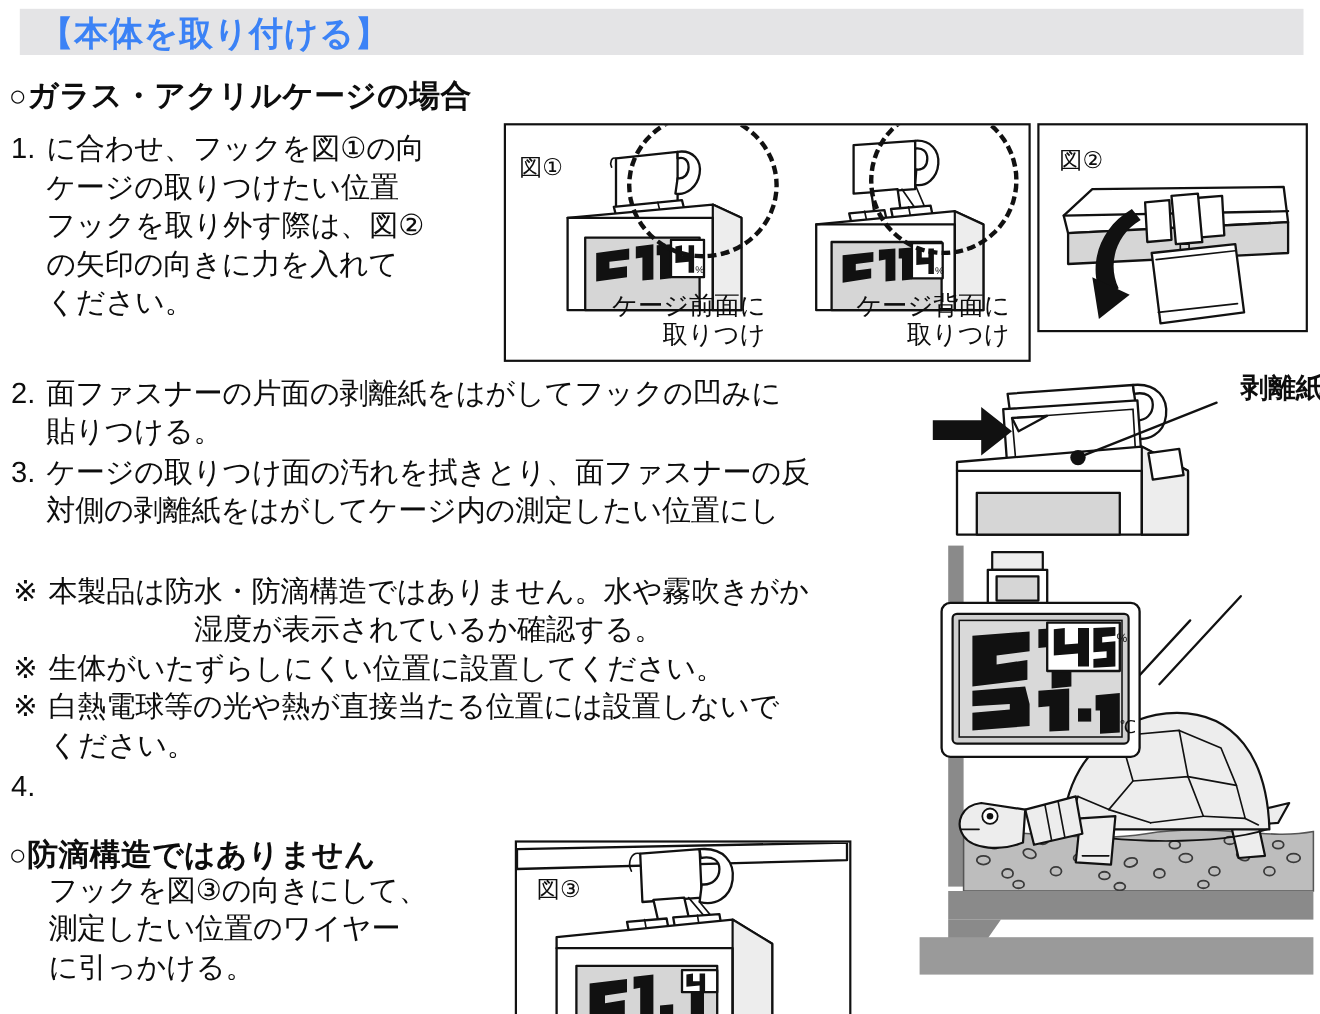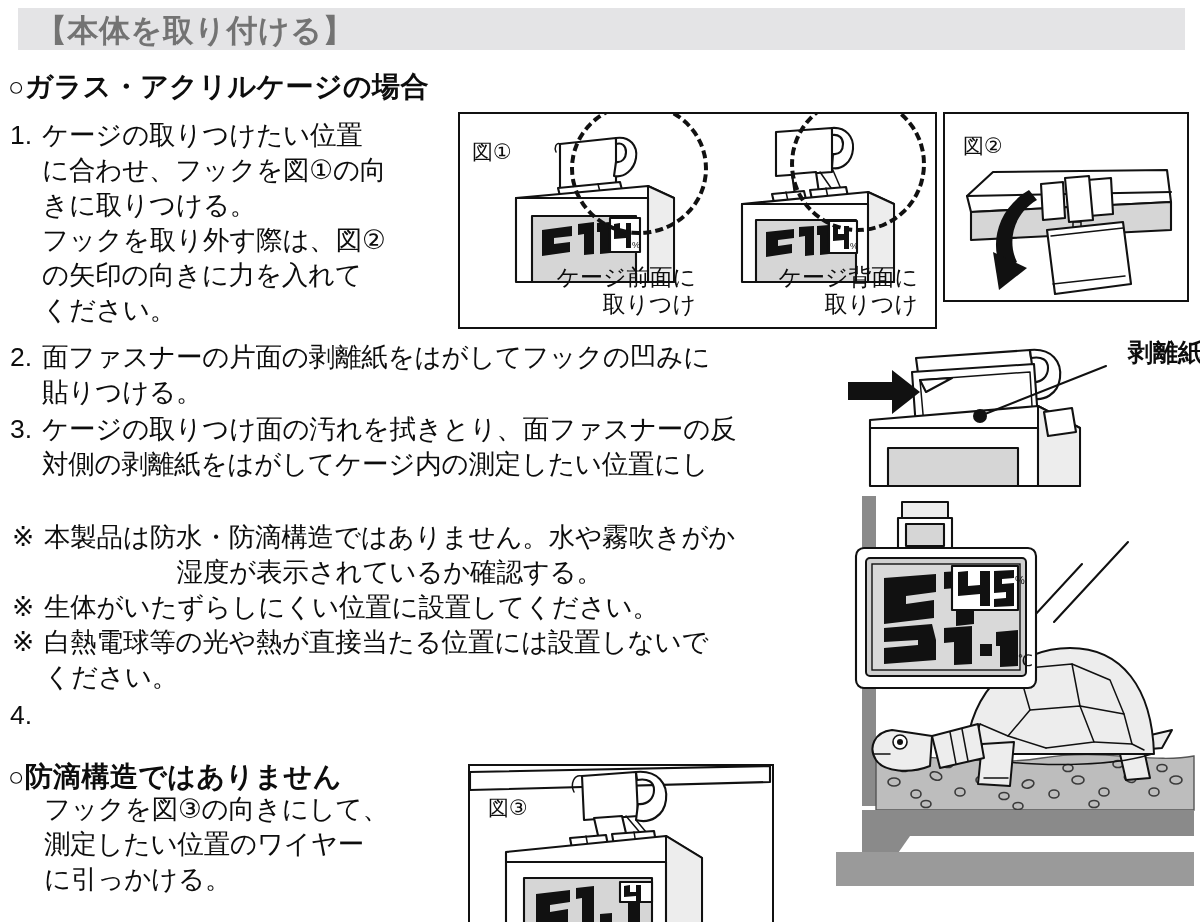--- a/index.html
+++ b/index.html
@@ -14,21 +14,21 @@
   .page{position:absolute;inset:0;}
 
   
   .title-band{
     position:absolute;left:18px;top:8px;width:1167px;height:42px;
     background:#e4e4e6;
   }
   .title-text{
     position:absolute;left:36px;top:10px;
     font-size:31px;font-weight:bold;letter-spacing:0.5px;
-    color:#737373;white-space:nowrap;
+    color:#3b82f6;white-space:nowrap;
   }
 
   
   .sec-head{
     position:absolute;
     font-size:28px;font-weight:bold;
     white-space:nowrap;letter-spacing:0.4px;
   }
   .sec-head .circ{font-weight:normal;font-size:27px;}
   #head-glass{left:8px;top:68px;}
@@ -63,23 +63,22 @@
 
   <div class="title-band"></div>
   <div class="title-text">【本体を取り付ける】</div>
 
   <div class="sec-head" id="head-glass">
     <span class="circ">○</span><span>ガラス・アクリルケージの場合</span>
   </div>
 
   <div class="num" style="left:10px;top:118px;">1.</div>
   <div class="step" style="left:42px;top:118px;">
+    <span class="ln">に合わせ、フックを図①の向</span>
     <span class="ln">ケージの取りつけたい位置</span>
-    <span class="ln">に合わせ、フックを図①の向</span>
-    <span class="ln">きに取りつける。</span>
     <span class="ln">フックを取り外す際は、図②</span>
     <span class="ln">の矢印の向きに力を入れて</span>
     <span class="ln">ください。</span>
   </div>
 
   <div class="num" style="left:10px;top:340px;">2.</div>
   <div class="step" style="left:42px;top:340px;">
     <span class="ln">面ファスナーの片面の剥離紙をはがしてフックの凹みに</span>
     <span class="ln">貼りつける。</span>
   </div>

